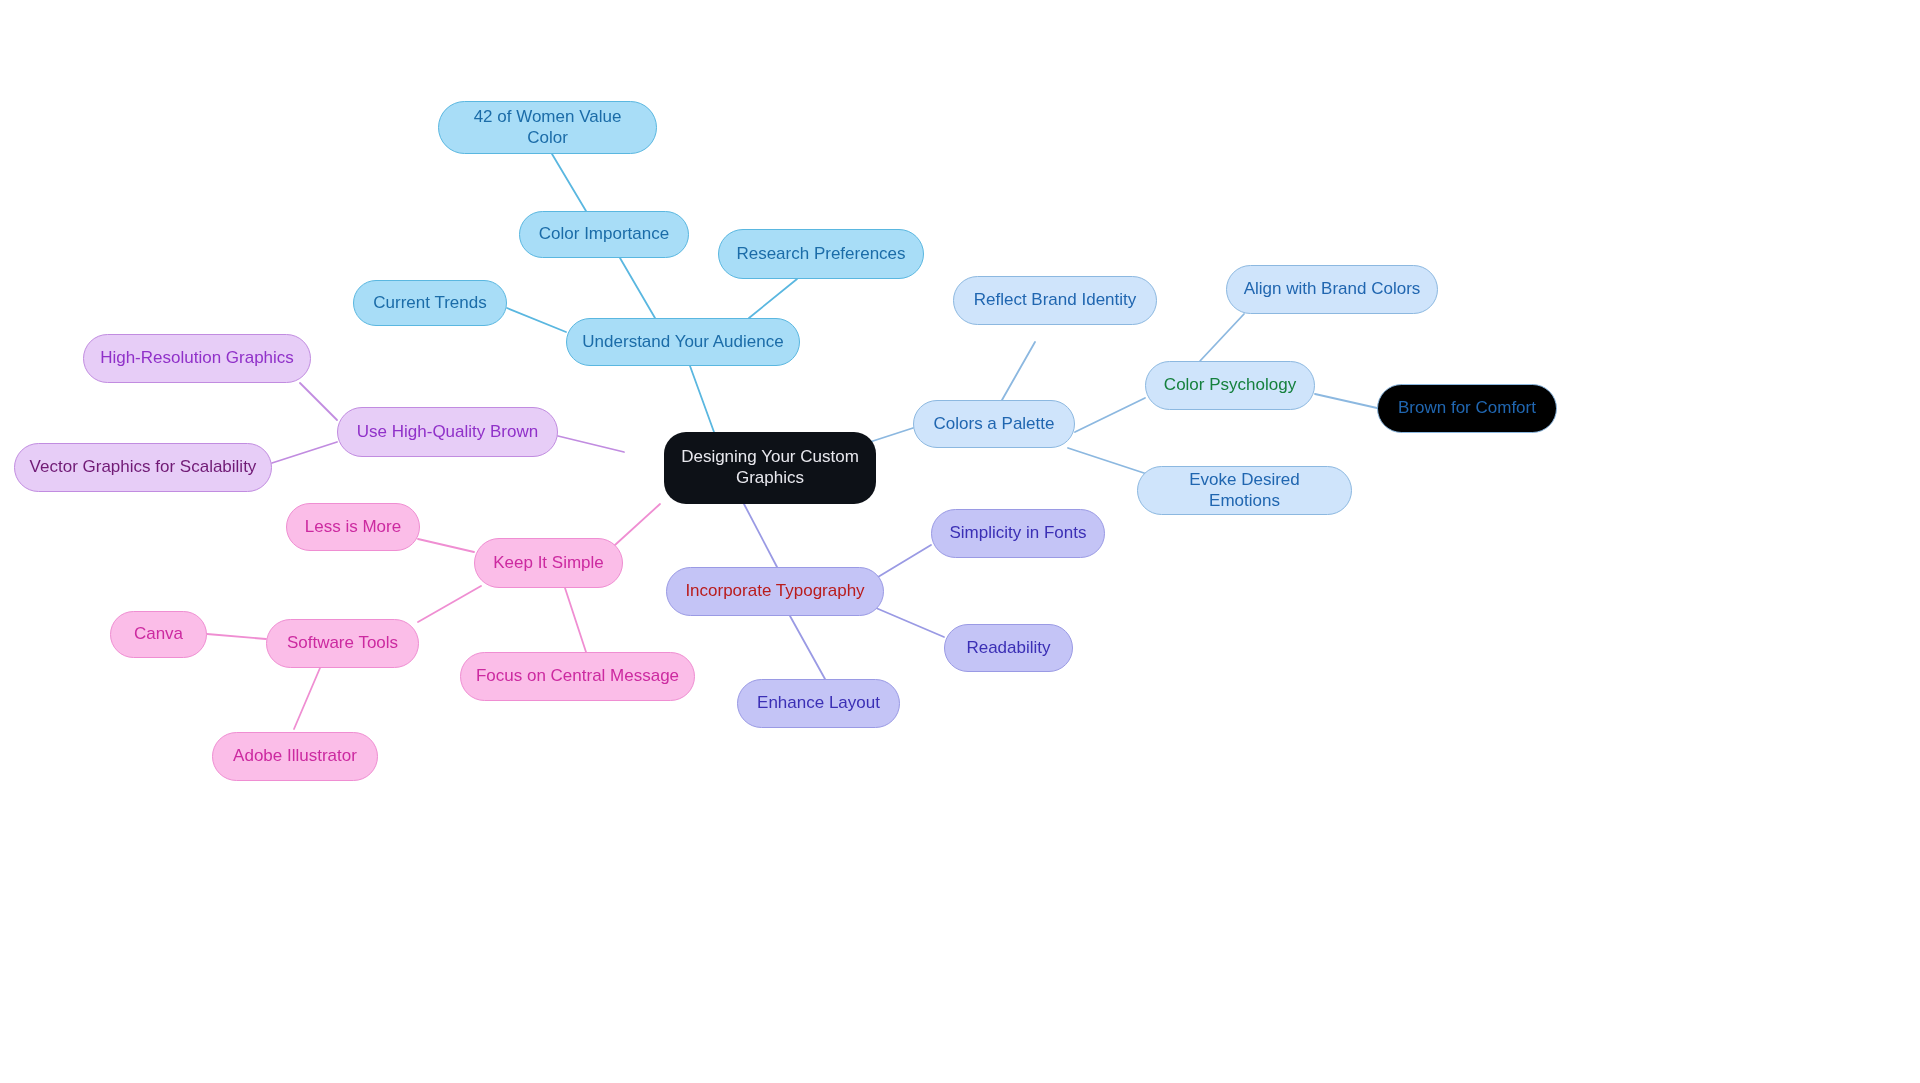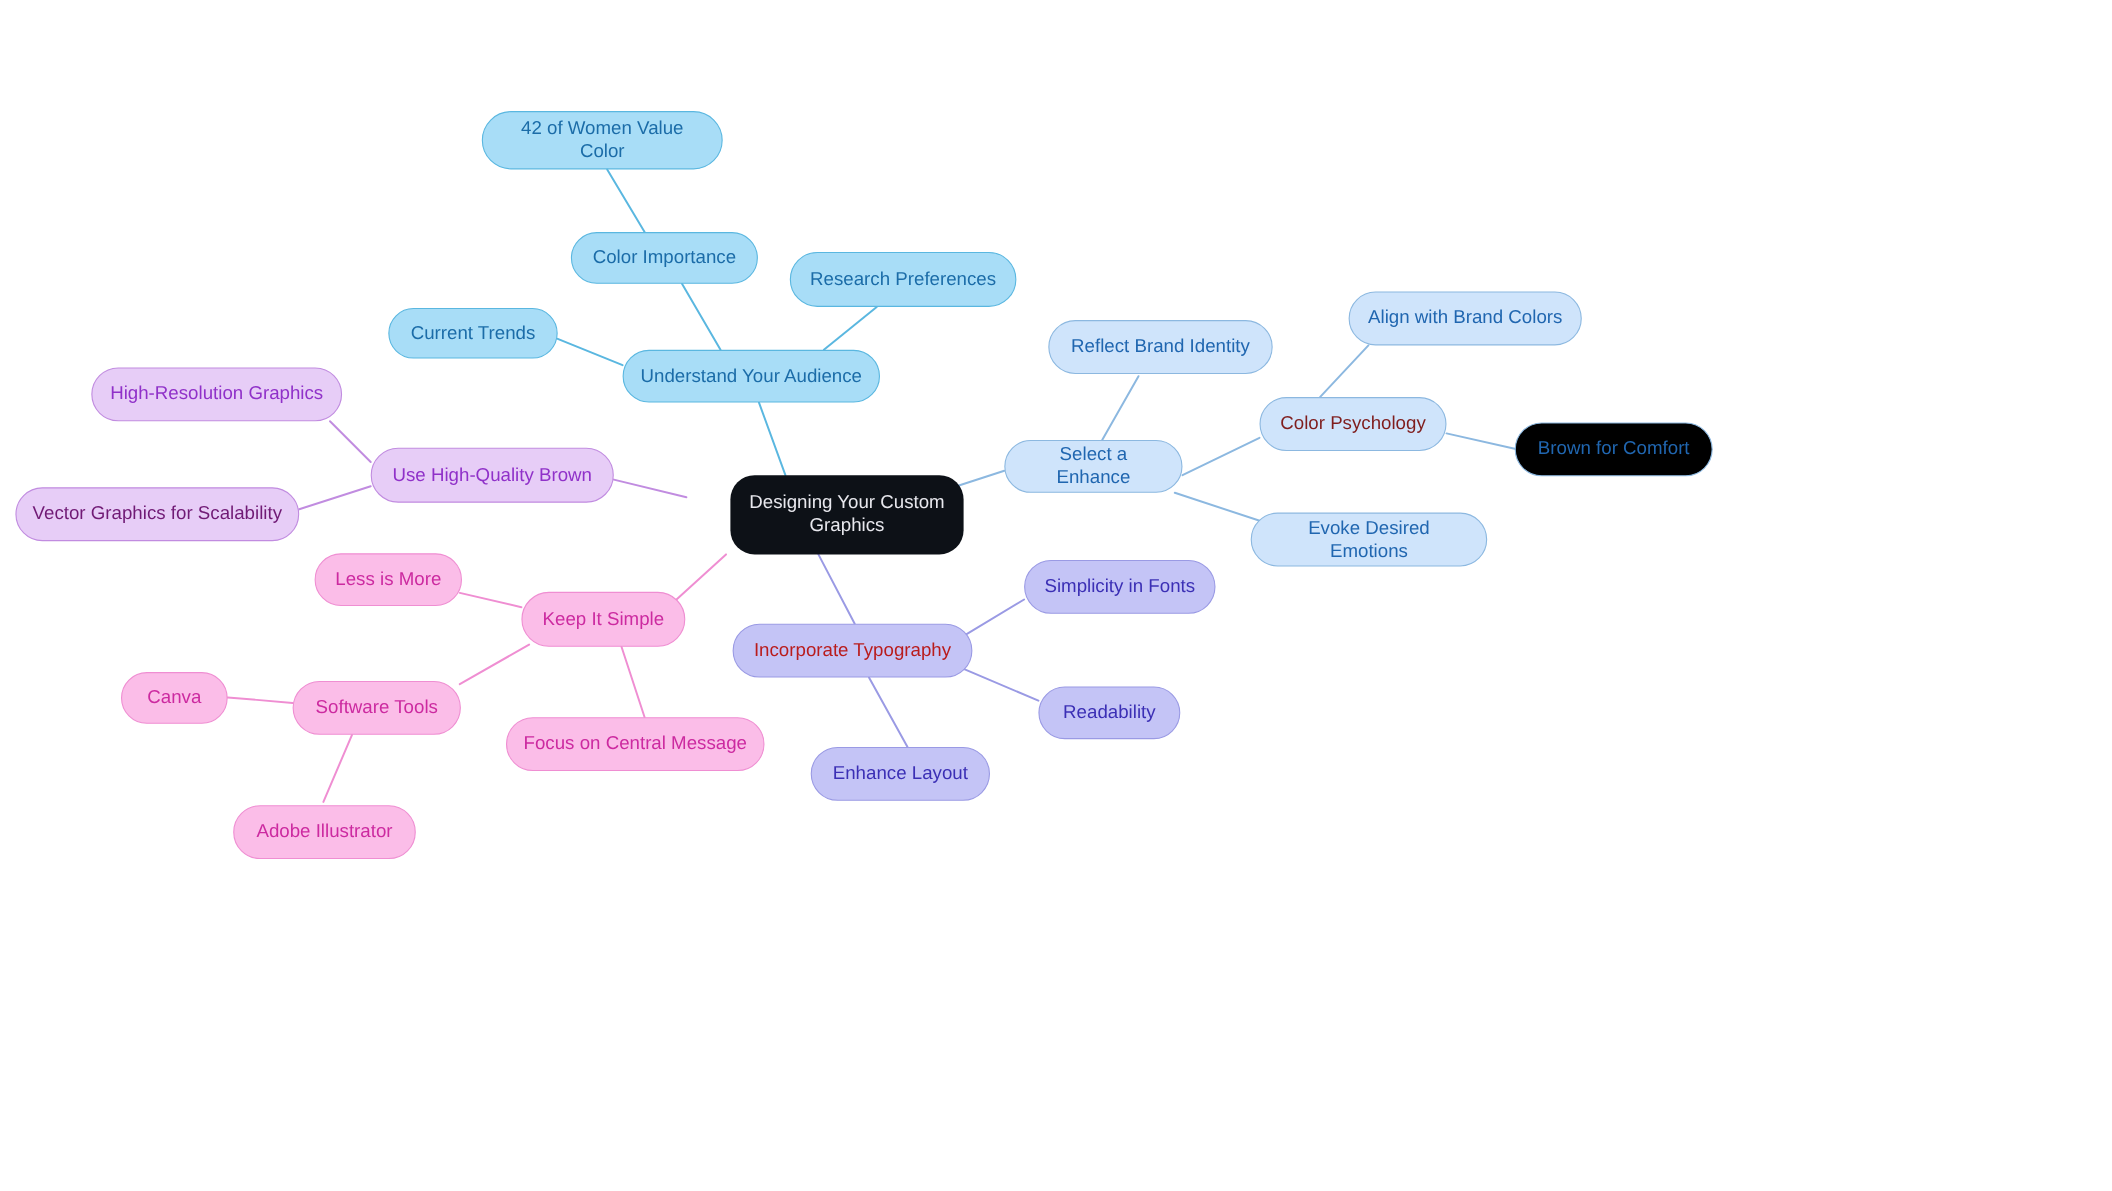--- a/index.html
+++ b/index.html
@@ -75,23 +75,23 @@
       <line x1="790" y1="616" x2="825" y2="679" stroke="#9a9ae4" stroke-width="1.8" stroke-linecap="round"></line>
     </svg>
   <div id="node-layer">
       <div class="node root" style="left: 624px; top: 432px; width: 212px; height: 72px; background: rgb(13, 17, 23); border-color: rgb(13, 17, 23); color: rgb(232, 232, 238); font-size: 17px;">Designing Your Custom
 Graphics</div>
       <div class="node" style="left: 566px; top: 318px; width: 234px; height: 48px; background: rgb(168, 221, 247); border-color: rgb(90, 183, 224); color: rgb(27, 108, 168); font-size: 17px;">Understand Your Audience</div>
       <div class="node" style="left: 519px; top: 211px; width: 170px; height: 47px; background: rgb(168, 221, 247); border-color: rgb(90, 183, 224); color: rgb(27, 108, 168); font-size: 17px;">Color Importance</div>
       <div class="node" style="left: 438px; top: 101px; width: 219px; height: 53px; background: rgb(168, 221, 247); border-color: rgb(90, 183, 224); color: rgb(27, 108, 168); font-size: 17px;">42 of Women Value Color</div>
       <div class="node" style="left: 353px; top: 280px; width: 154px; height: 46px; background: rgb(168, 221, 247); border-color: rgb(90, 183, 224); color: rgb(27, 108, 168); font-size: 17px;">Current Trends</div>
       <div class="node" style="left: 718px; top: 229px; width: 206px; height: 50px; background: rgb(168, 221, 247); border-color: rgb(90, 183, 224); color: rgb(27, 108, 168); font-size: 17px;">Research Preferences</div>
-      <div class="node" style="left: 913px; top: 400px; width: 162px; height: 48px; background: rgb(207, 228, 251); border-color: rgb(140, 184, 224); color: rgb(32, 102, 176); font-size: 17px;">Select a Enhance</div>
-      <div class="node" style="left: 953px; top: 291px; width: 204px; height: 49px; background: rgb(207, 228, 251); border-color: rgb(140, 184, 224); color: rgb(32, 102, 176); font-size: 17px;">Reflect Brand Identity</div>
-      <div class="node" style="left: 1145px; top: 361px; width: 170px; height: 49px; background: rgb(207, 228, 251); border-color: rgb(140, 184, 224); color: #7f1d1d; font-size: 17px;">Color Psychology</div>
+      <div class="node" style="left: 913px; top: 400px; width: 162px; height: 48px; background: rgb(207, 228, 251); border-color: rgb(140, 184, 224); color: rgb(32, 102, 176); font-size: 17px;">Colors a Palette</div>
+      <div class="node" style="left: 953px; top: 276px; width: 204px; height: 49px; background: rgb(207, 228, 251); border-color: rgb(140, 184, 224); color: rgb(32, 102, 176); font-size: 17px;">Reflect Brand Identity</div>
+      <div class="node" style="left: 1145px; top: 361px; width: 170px; height: 49px; background: rgb(207, 228, 251); border-color: rgb(140, 184, 224); color: #15803d; font-size: 17px;">Color Psychology</div>
       <div class="node" style="left: 1226px; top: 265px; width: 212px; height: 49px; background: rgb(207, 228, 251); border-color: rgb(140, 184, 224); color: rgb(32, 102, 176); font-size: 17px;">Align with Brand Colors</div>
       <div class="node" style="left: 1377px; top: 384px; width: 180px; height: 49px; background: #000000; border-color: rgb(140, 184, 224); color: rgb(32, 102, 176); font-size: 17px;">Brown for Comfort</div>
       <div class="node" style="left: 1137px; top: 466px; width: 215px; height: 49px; background: rgb(207, 228, 251); border-color: rgb(140, 184, 224); color: rgb(32, 102, 176); font-size: 17px;">Evoke Desired Emotions</div>
       <div class="node" style="left: 337px; top: 407px; width: 221px; height: 50px; background: rgb(231, 205, 247); border-color: rgb(193, 140, 224); color: rgb(144, 49, 201); font-size: 17px;">Use High-Quality Brown</div>
       <div class="node" style="left: 83px; top: 334px; width: 228px; height: 49px; background: rgb(231, 205, 247); border-color: rgb(193, 140, 224); color: rgb(144, 49, 201); font-size: 17px;">High-Resolution Graphics</div>
       <div class="node" style="left: 14px; top: 443px; width: 258px; height: 49px; background: rgb(231, 205, 247); border-color: rgb(193, 140, 224); color: #701a75; font-size: 17px;">Vector Graphics for Scalability</div>
       <div class="node" style="left: 474px; top: 538px; width: 149px; height: 50px; background: rgb(251, 189, 232); border-color: rgb(239, 142, 210); color: rgb(204, 42, 160); font-size: 17px;">Keep It Simple</div>
       <div class="node" style="left: 286px; top: 503px; width: 134px; height: 48px; background: rgb(251, 189, 232); border-color: rgb(239, 142, 210); color: rgb(204, 42, 160); font-size: 17px;">Less is More</div>
       <div class="node" style="left: 266px; top: 619px; width: 153px; height: 49px; background: rgb(251, 189, 232); border-color: rgb(239, 142, 210); color: rgb(204, 42, 160); font-size: 17px;">Software Tools</div>
       <div class="node" style="left: 110px; top: 611px; width: 97px; height: 47px; background: rgb(251, 189, 232); border-color: rgb(239, 142, 210); color: rgb(204, 42, 160); font-size: 17px;">Canva</div>

